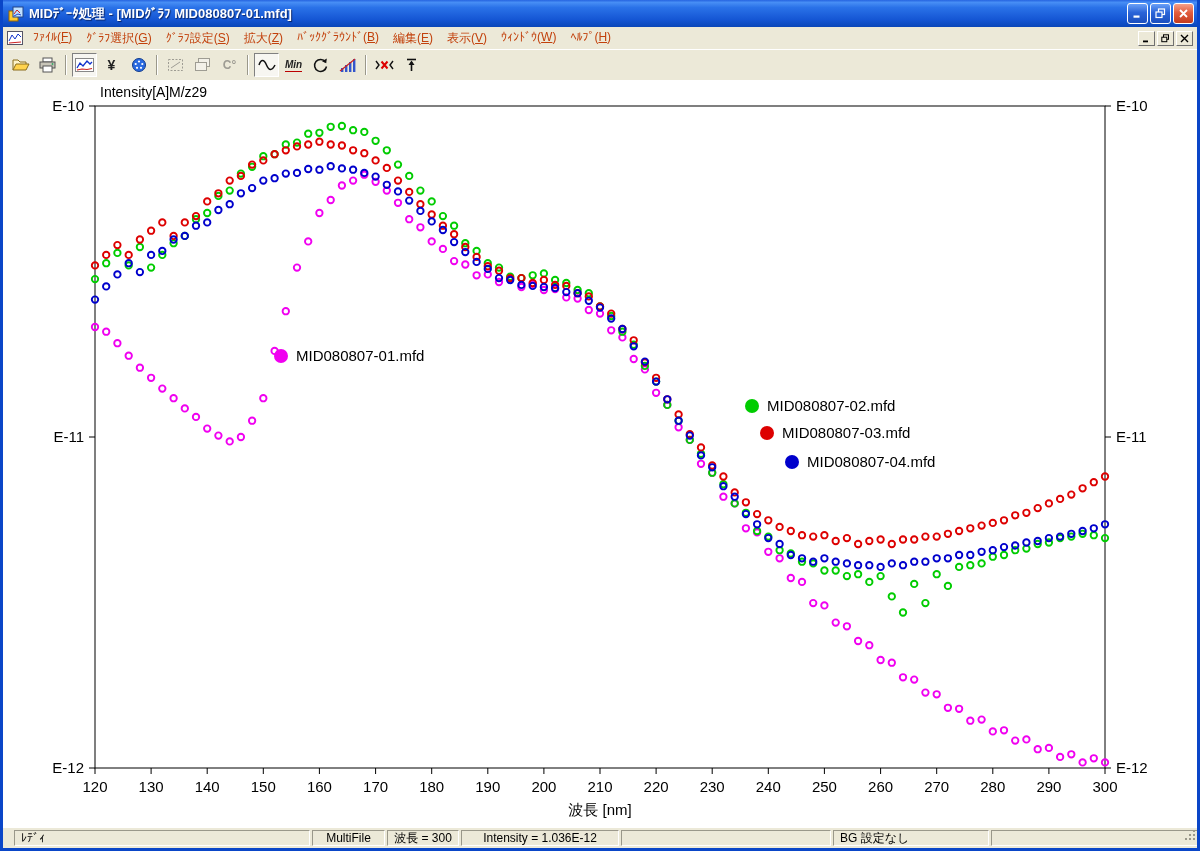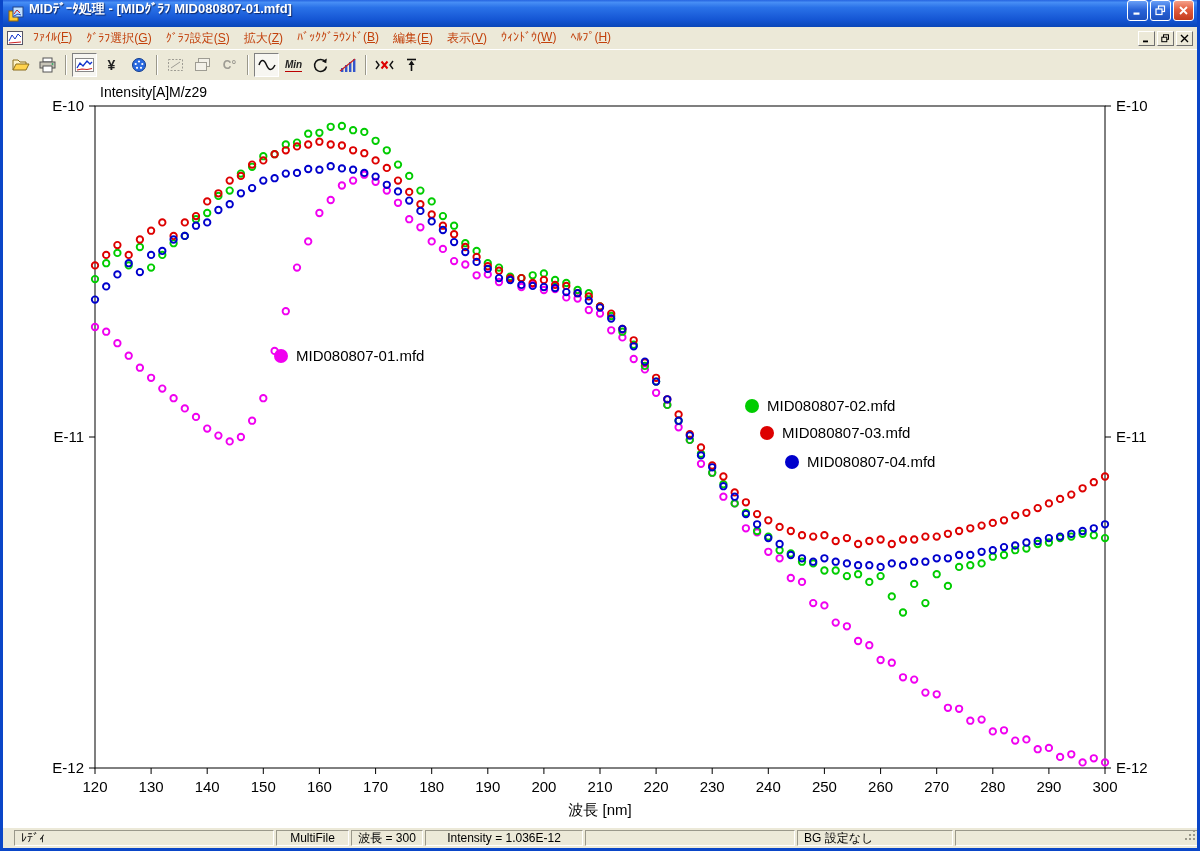--- a/index.html
+++ b/index.html
@@ -1,20 +1,20 @@
 <!DOCTYPE html>
 <html><head>
 <meta charset="utf-8">
 <style>
   html,body{margin:0;padding:0;width:1200px;height:851px;overflow:hidden;
     font-family:"Liberation Sans",sans-serif;background:#ece9d8;}
   .window{width:1200px;height:851px;box-sizing:border-box;display:flex;flex-direction:column;
     border-left:3px solid #0a46c8;border-right:3px solid #0a46c8;border-bottom:3px solid #0a46c8;background:#ece9d8;}
   
-  .titlebar{height:27px;flex:0 0 27px;display:flex;padding:0 3px 0 5px;
+  .titlebar{height:27px;flex:0 0 27px;display:flex;align-items:center;padding:0 3px 0 5px;
     background:linear-gradient(180deg,#2664e0 0%,#478ef5 9%,#2a72e8 28%,#1556d4 72%,#0a46b8 100%);}
   .title-text{flex:1;color:#fff;font-weight:bold;font-size:13px;margin-left:5px;white-space:nowrap;
     overflow:hidden;text-shadow:1px 1px 1px rgba(0,0,30,.6);}
   .ctrl{width:21px;height:21px;border:1px solid #fff;border-radius:3px;margin-left:2px;
     display:flex;align-items:center;justify-content:center;box-sizing:border-box;}
   .ctrl.bluebtn{background:linear-gradient(180deg,#6aa0f7,#2a64d8 45%,#1b4fbe);}
   .ctrl.redbtn{background:linear-gradient(180deg,#f5a089,#e25d3e 45%,#c33b1e);}
   
   .menubar{height:22px;flex:0 0 22px;display:flex;align-items:center;background:#ece9d8;font-size:12px;padding:0 4px 0 3px;}
   .mdi-icon{margin:0 3px 0 1px;display:flex;align-items:center;}
@@ -33,21 +33,21 @@
   .tb-sep{width:0;height:20px;border-left:1px solid #9a988a;border-right:1px solid #fff;margin:0 4px;}
   
   .chartarea{flex:1;background:#fff;position:relative;}
   .chartarea svg{position:absolute;left:0;top:0;}
   
   .statusbar{height:20px;flex:0 0 20px;display:flex;align-items:stretch;background:#ece9d8;
     border-top:1px solid #fff;font-size:12px;color:#000;}
   .panel{border:1px solid;border-color:#9a988a #fff #fff #9a988a;margin:2px 1px;display:flex;
     align-items:center;padding:0 6px;box-sizing:border-box;white-space:nowrap;overflow:hidden;}
   .panel.center{justify-content:center;}
-  .p1{width:260px;margin-left:11px;}.p2{width:73px;}.p3{width:72px;}.p4{width:158px;}.p5{width:210px;}.p6{width:156px;}
+  .p1{width:296px;margin-left:11px;}.p2{width:73px;}.p3{width:72px;}.p4{width:158px;}.p5{width:210px;}.p6{width:156px;}
   .pfill{flex:1;margin-right:0;border-right:none;position:relative;}
   .grip{position:absolute;right:0;bottom:0;}
 </style>
 </head>
 <body>
 
 <div class="window">
 
   <div class="titlebar">
     <span class="app-icon" style="display:flex;align-items:center;">

